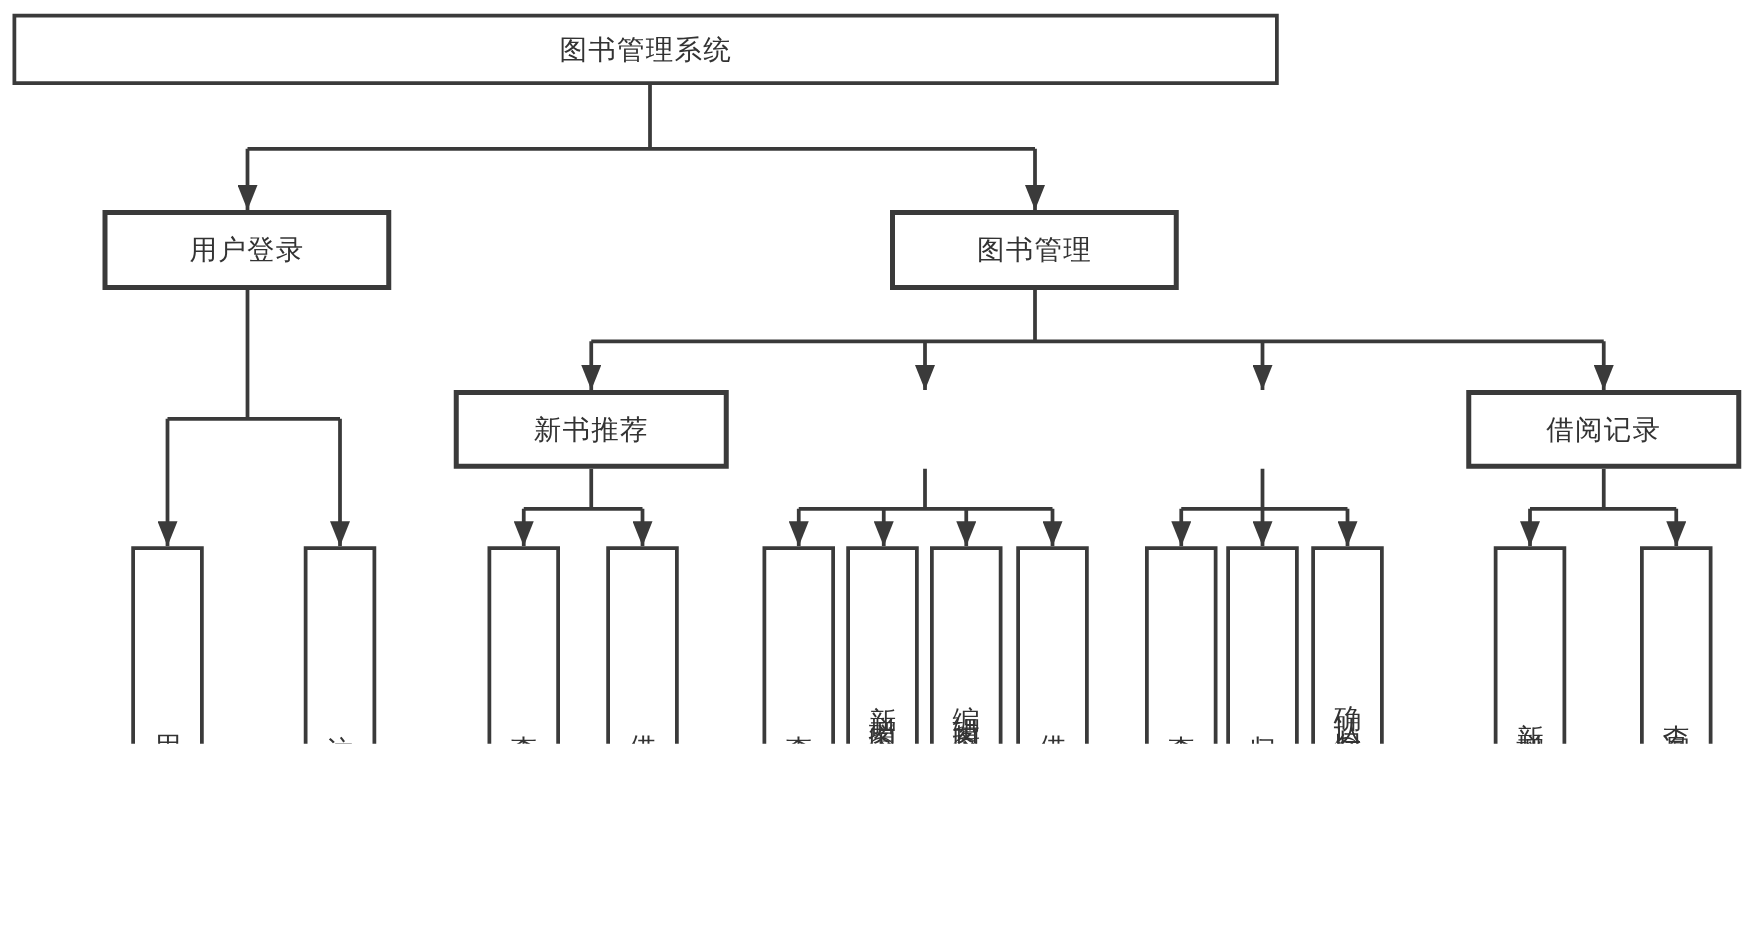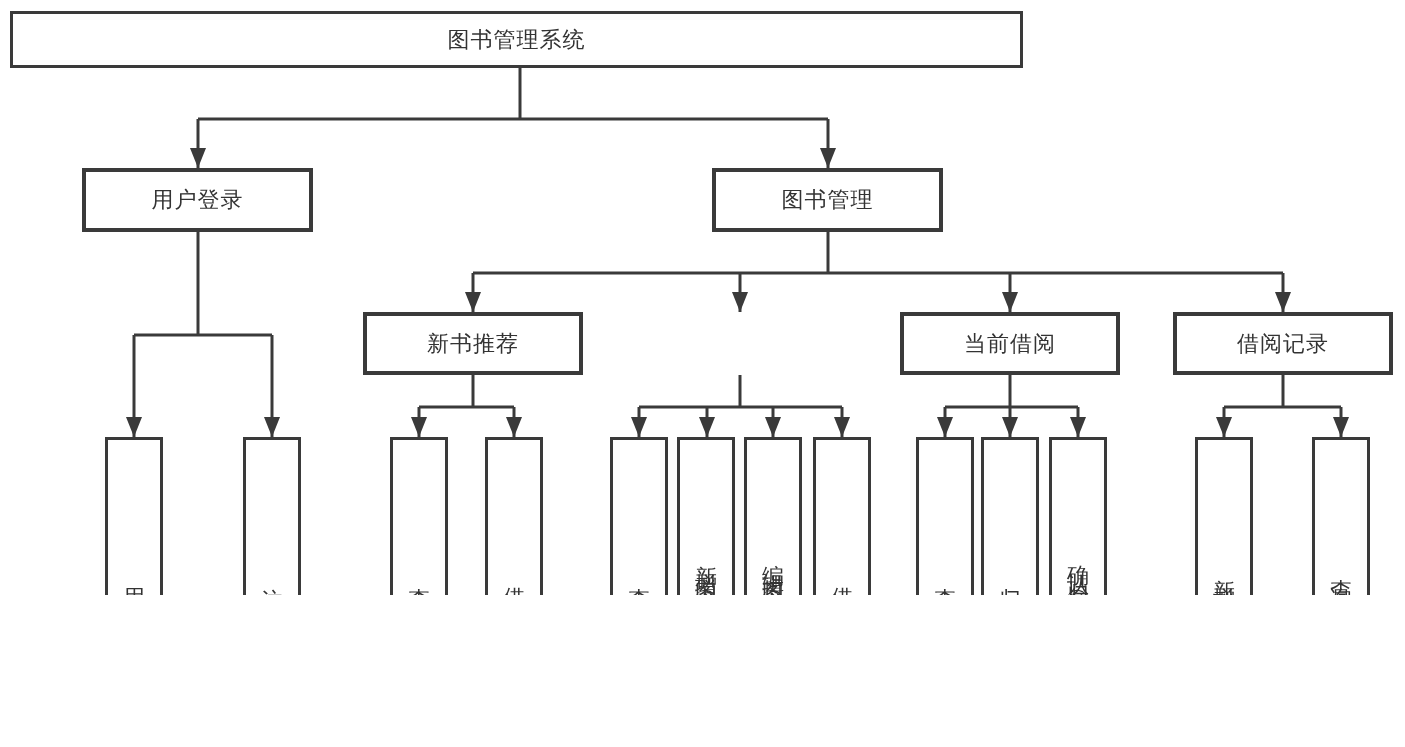--- a/index.html
+++ b/index.html
@@ -127,21 +127,20 @@
     <path class="edge" d="M1224,407 V437" marker-end="url(#arrow)"></path>
     <path class="edge" d="M1341,407 V437" marker-end="url(#arrow)"></path>
   </svg>
 
   <div class="box root">图书管理系统</div>
 
   <div class="box l2" style="left:82px">用户登录</div>
   <div class="box l3" style="left:363px">新书推荐</div>
 
   <div class="box l2" style="left:712px">图书管理</div>
-  <div class="box l3" style="left:900px">当前借阅</div>
   <div class="box l3" style="left:1173px">借阅记录</div>
 
   <div class="box leaf" style="left:105px">用户登录</div>
   <div class="box leaf" style="left:243px">注销登录</div>
 
   <div class="box leaf" style="left:390px">查询图书</div>
   <div class="box leaf" style="left:485px">借阅图书</div>
 
   <div class="box leaf" style="left:610px">查询图书</div>
   <div class="box leaf" style="left:677px">新增图书（管理员）</div>

